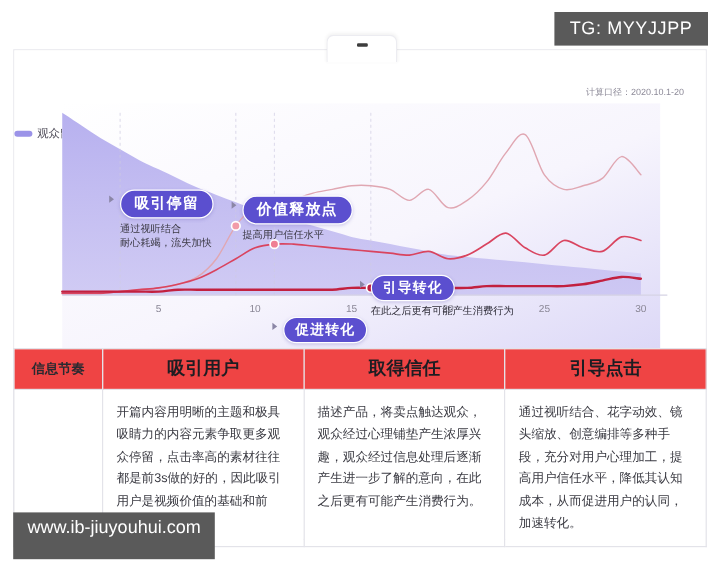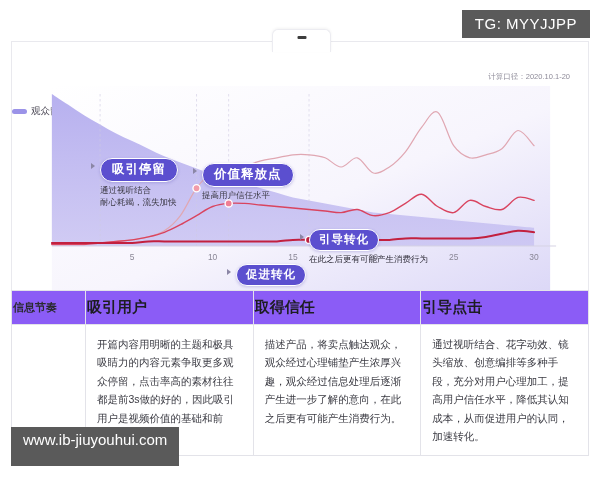--- a/index.html
+++ b/index.html
@@ -129,22 +129,22 @@
     position:absolute;left:-1px;top:248px;width:578px;
   }
   .tbl td,.tbl th{
     border:1px solid #e3e3e9;
     vertical-align:middle;
     box-sizing:border-box;
   }
   .th-row th{
     height:34px;
     font-size:15px;font-weight:bold;color:#1d1d22;
-    text-align:left;
-    background:#8b5cf6;
+    text-align:center;
+    background:#ef4444;
     margin-top:24px;
   }
   .th-row th.rowhead{
     font-size:11px;font-weight:bold;color:#2a2a30;
   }
   .body-row td{
     height:120px;
     padding:10px 11px 10px 11px;
     font-size:10.5px;line-height:1.75;color:#3a3a42;
     text-align:left;

